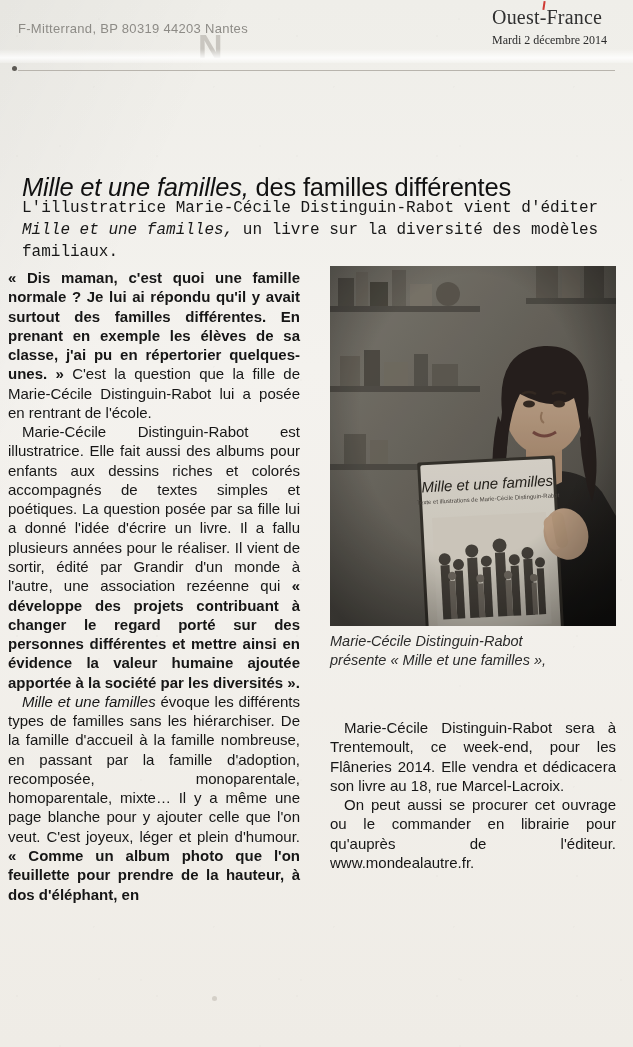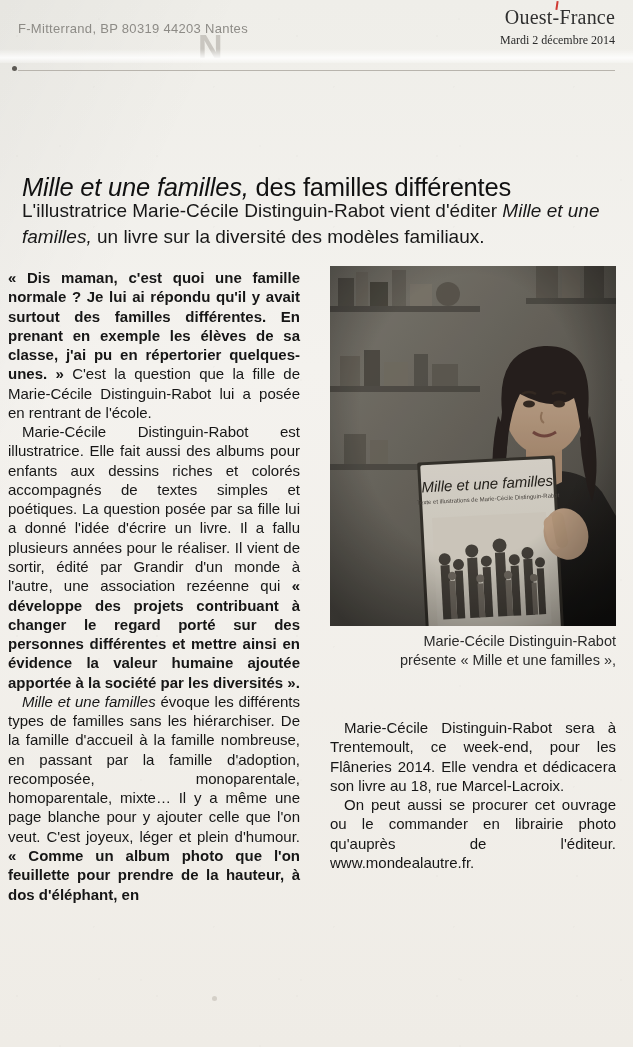--- a/index.html
+++ b/index.html
@@ -66,22 +66,21 @@
     position: absolute;
     top: 30px; left: 0; right: 0;
     height: 16px;
     background: linear-gradient(180deg, rgba(210,206,200,.0) 0%, rgba(255,255,255,.85) 55%, rgba(255,255,255,0) 100%);
   }
 
   
   .masthead {
     position: absolute;
     top: 6px;
-    right: 18px;
-    text-align: right;
+    right: 26px;
   }
   .paper-name {
     font-family: "Liberation Serif", serif;
     font-size: 20px;
     color: #303030;
     letter-spacing: .2px;
     position: relative;
     display: inline-block;
   }
   .paper-name .tick {
@@ -129,22 +128,22 @@
     line-height: 1.18;
     letter-spacing: -0.2px;
   }
   .headline .it { font-style: italic; }
 
   .standfirst {
     position: absolute;
     top: 198px;
     left: 22px;
     right: 4px;
-    font-family: Liberation Sans, sans-serif;
-    font-size: 19px;
+    font-family: Liberation Mono, monospace;
+    font-size: 16px;
     line-height: 1.36;
     color: #181818;
   }
   .standfirst .it { font-style: italic; }
 
   
   .col {
     position: absolute;
     font-family: "Liberation Sans", sans-serif;
     font-size: 15px;
@@ -184,24 +183,24 @@
     overflow: hidden;
     background: #6d6a63;
   }
   .photo svg { display: block; width: 100%; height: 100%; }
   .caption {
     position: absolute;
     top: 632px;
     left: 330px;
     width: 286px;
     font-family: "Liberation Sans", sans-serif;
+    font-style: italic;
     font-size: 14.5px;
     line-height: 1.32;
     color: #2b2b2b;
-    text-align: right;
   }
 
   
   .spot {
     position: absolute;
     border-radius: 50%;
     background: rgba(90,80,60,.18);
     pointer-events: none;
   }
 </style>
@@ -375,19 +374,19 @@
     </div>
   </div>
 
   <div class="caption">
     <div>Marie-Cécile Distinguin-Rabot</div>
     <div>présente « Mille et une familles »,</div>
   </div>
 
   <div class="col" id="col-right-lower">
     <p><span>Marie-Cécile Distinguin-Rabot sera à Trentemoult, ce week-end, pour les Flâneries 2014. Elle vendra et dédicacera son livre au 18, rue Marcel-Lacroix.</span></p>
-    <p><span>On peut aussi se procurer cet ouvrage ou le commander en librairie photo qu'auprès de l'éditeur. www.mondealautre.fr.</span></p>
+    <p><span>On peut aussi se procurer cet ouvrage ou le commander en librairie pour qu'auprès de l'éditeur. www.mondealautre.fr.</span></p>
   </div>
 
   <div class="spot" style="left:236px; top:762px; width:4px; height:4px;"></div>
   <div class="spot" style="left:212px; top:996px; width:5px; height:5px;"></div>
   <div class="spot" style="left:40px; top:300px; width:3px; height:3px;"></div>
 </div>
 
 </body></html>

